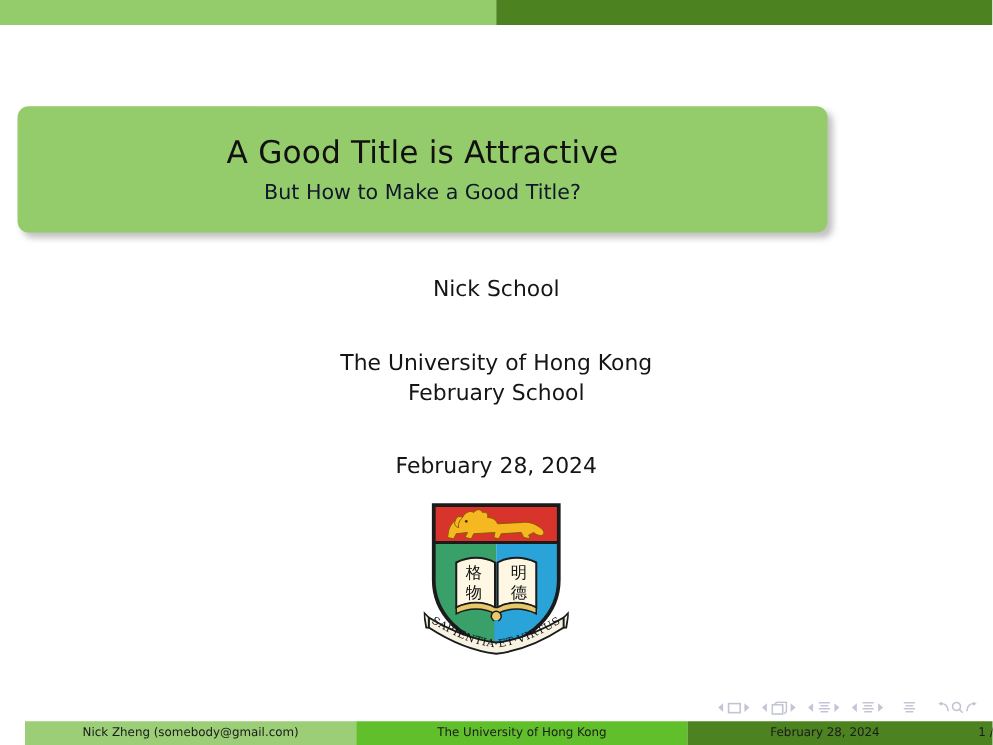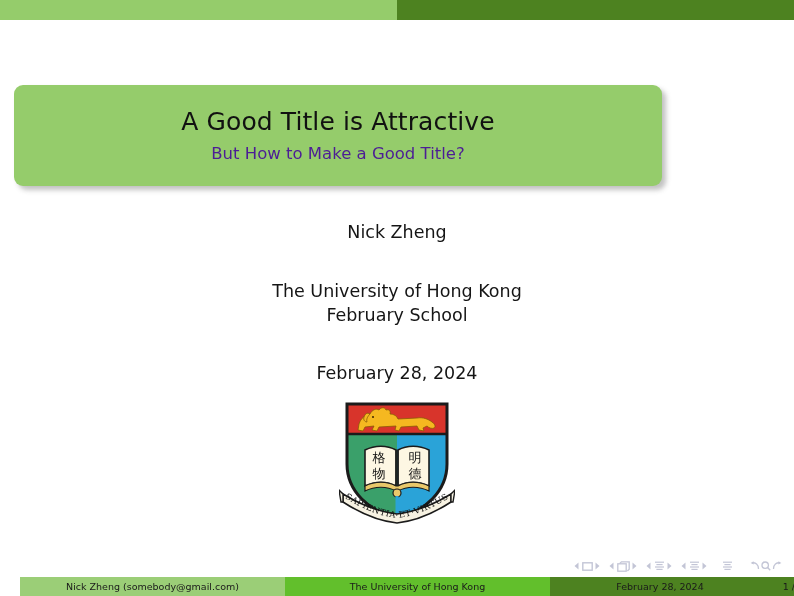--- a/index.html
+++ b/index.html
@@ -58,21 +58,21 @@
   .title-main {
     font-size: 25px;
     color: #111111;
     letter-spacing: 0.1px;
     line-height: 1.1;
     margin-bottom: 9px;
     white-space: nowrap;
   }
   .title-sub {
     font-size: 16.5px;
-    color: #4c1d95;
+    color: #0f172a;
     line-height: 1.1;
     white-space: nowrap;
   }
 
   
   .meta {
     position: absolute;
     left: 0;
     top: 222px;
     width: 794px;
@@ -175,21 +175,21 @@
 </div>
 
 <div class="titlebox-wrap">
   <div class="titlebox">
     <div class="title-main">A Good Title is Attractive</div>
     <div class="title-sub">But How to Make a Good Title?</div>
   </div>
 </div>
 
 <div class="meta">
-  <div class="author">Nick Zheng</div>
+  <div class="author">Nick School</div>
   <div class="institute">
     <div>The University of Hong Kong</div>
     <div>February School</div>
   </div>
   <div class="date">February 28, 2024</div>
 </div>
 
 <div class="crest">
   <svg width="116" height="126" viewBox="0 0 116 126" xmlns="http://www.w3.org/2000/svg">
     <defs>

